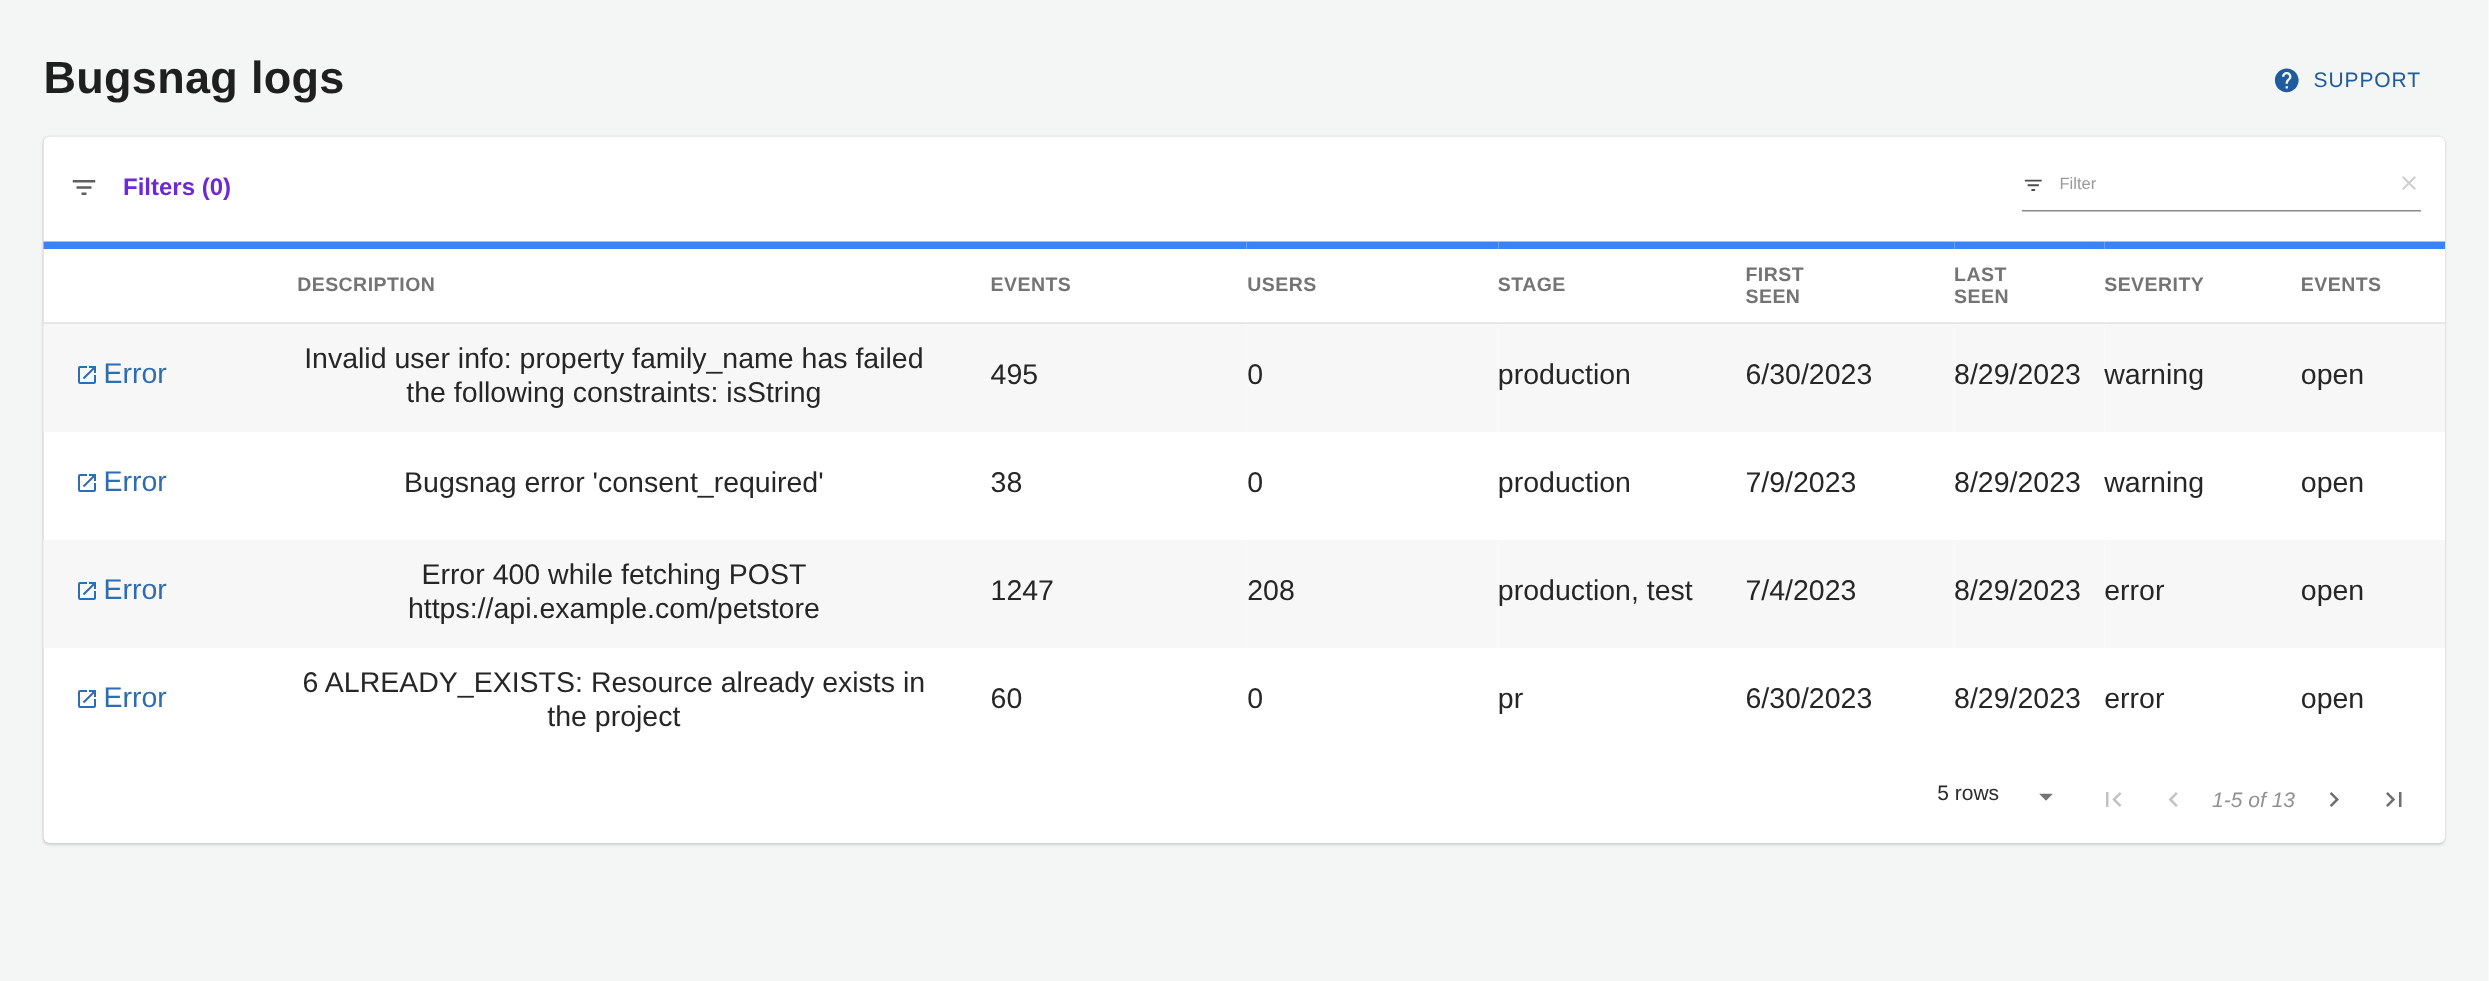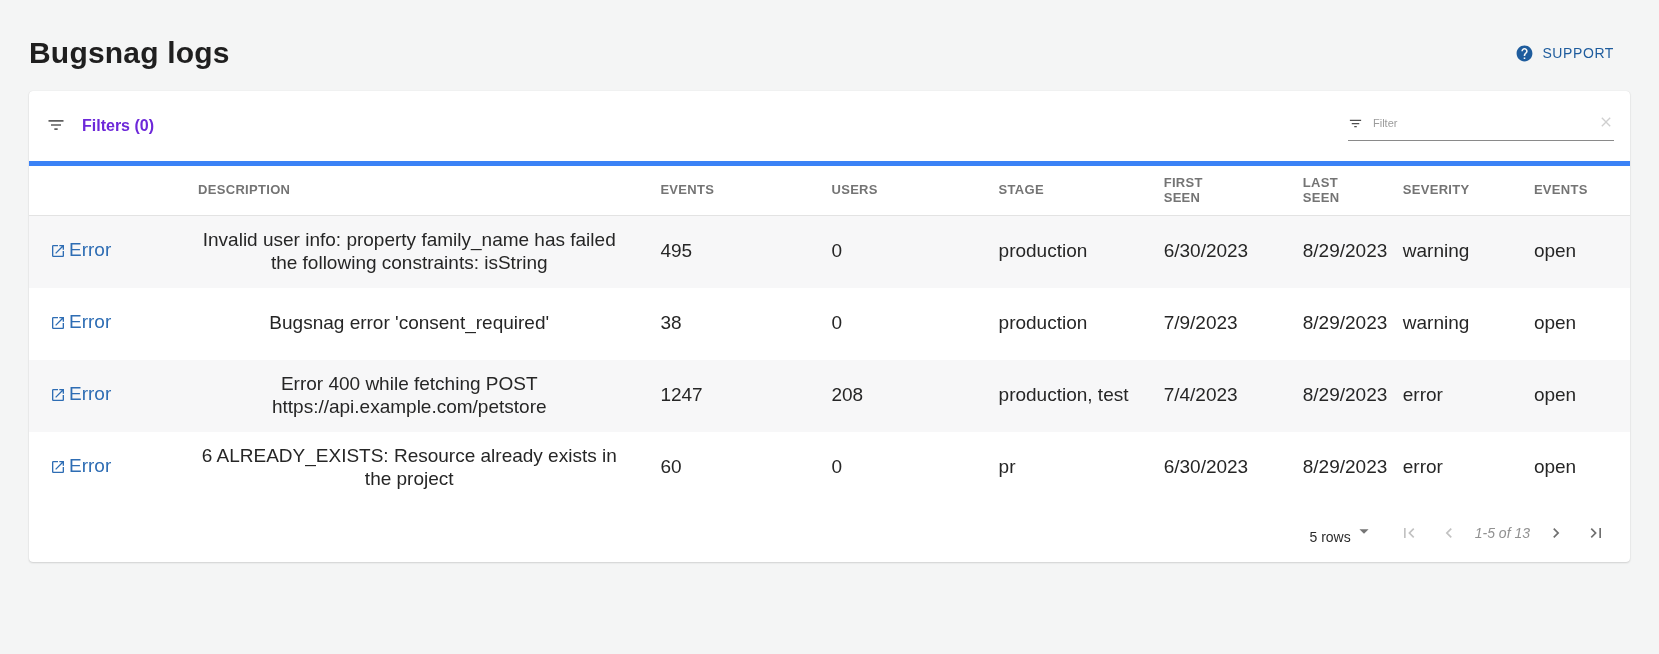--- a/index.html
+++ b/index.html
@@ -68,21 +68,21 @@
     display:inline-block; max-width:114px; line-height:1.2;
   }
   .err-link .ext { display:inline-block; vertical-align:-3px; margin-right:3px; }
 
   
   .pagination {
     height:58px; display:flex; align-items:center; justify-content:flex-end;
     padding-right:14px; font-size:14px;
   }
   .rows-select {
-    display:flex; align-items:flex-end; gap:2px; cursor:pointer;
+    display:flex; align-items:flex-start; gap:20px; cursor:pointer;
     background:none; border:none; font-family:"Liberation Sans",sans-serif;
     font-size:14px; color:#2b2b2b; margin-right:14px;
   }
   .pg-btn { background:none; border:none; cursor:pointer; display:flex; align-items:center; justify-content:center; padding:8px 10px; }
   .pg-btn.disabled { cursor:default; }
   .pg-btn svg { display:block; }
   .range-label { color:#919191; margin:0 6px; white-space:nowrap;font-style:italic; }
 </style>
 </head>
 <body>

